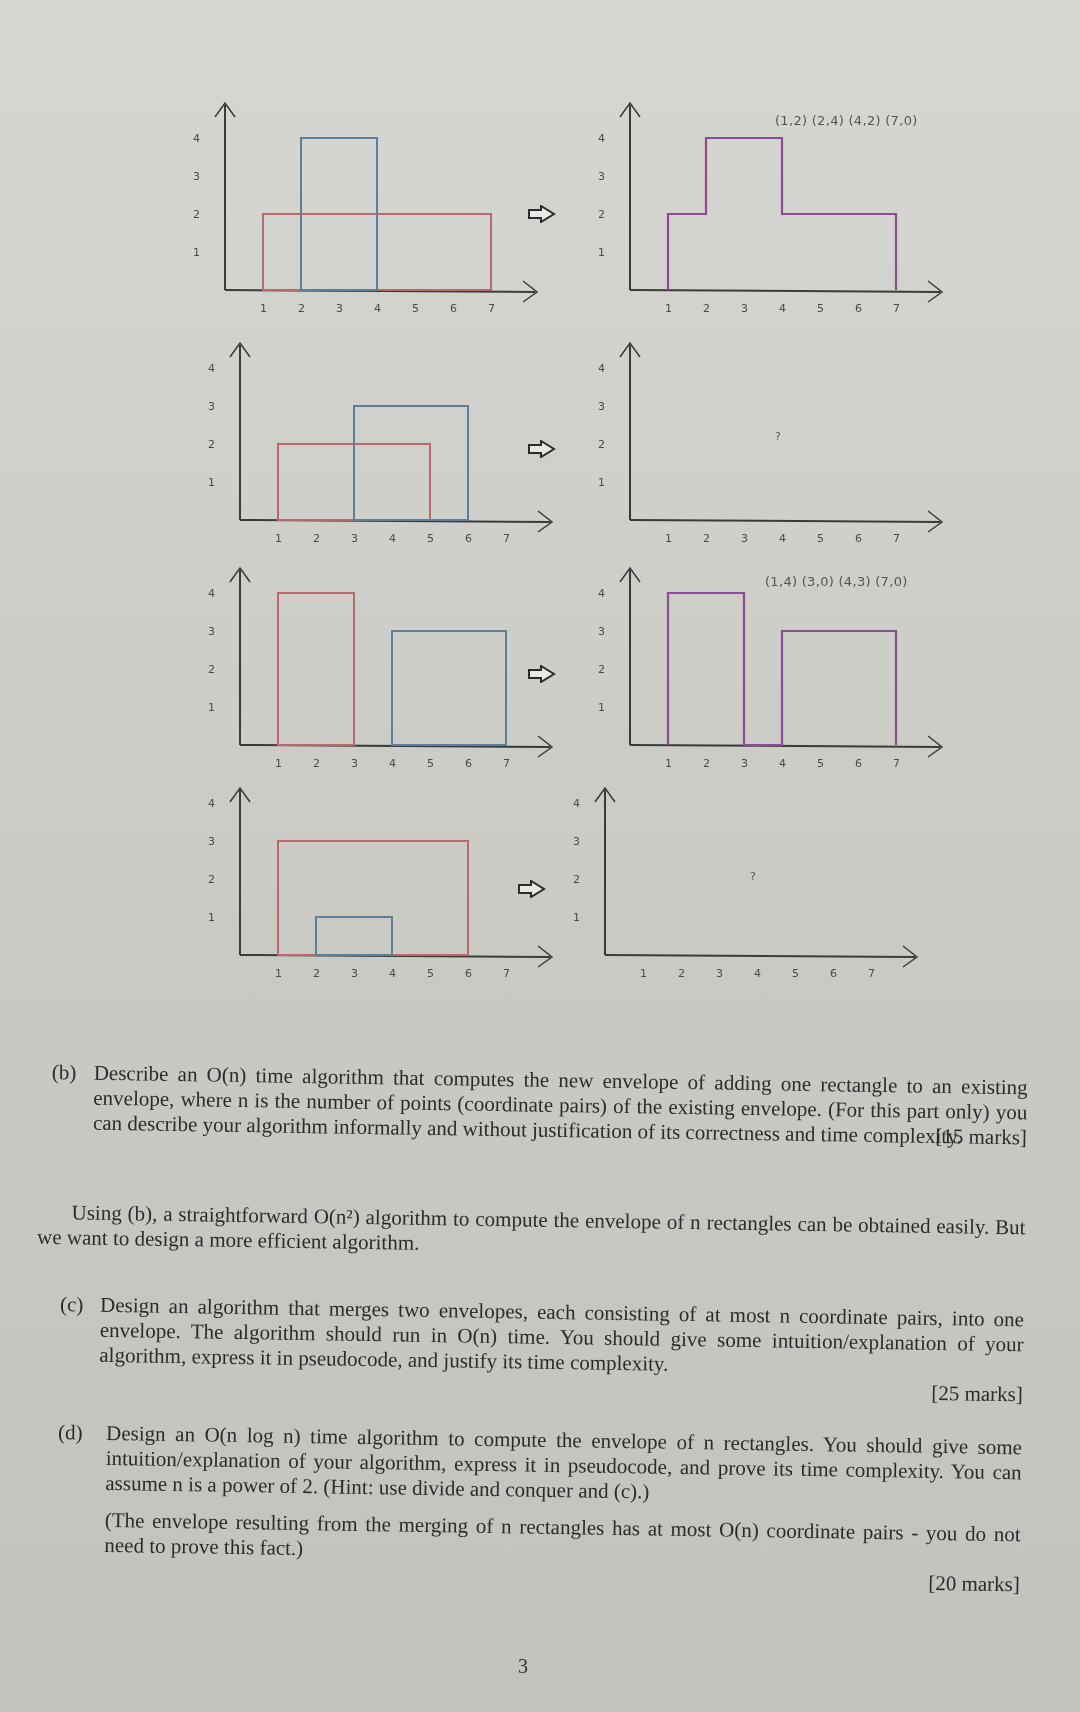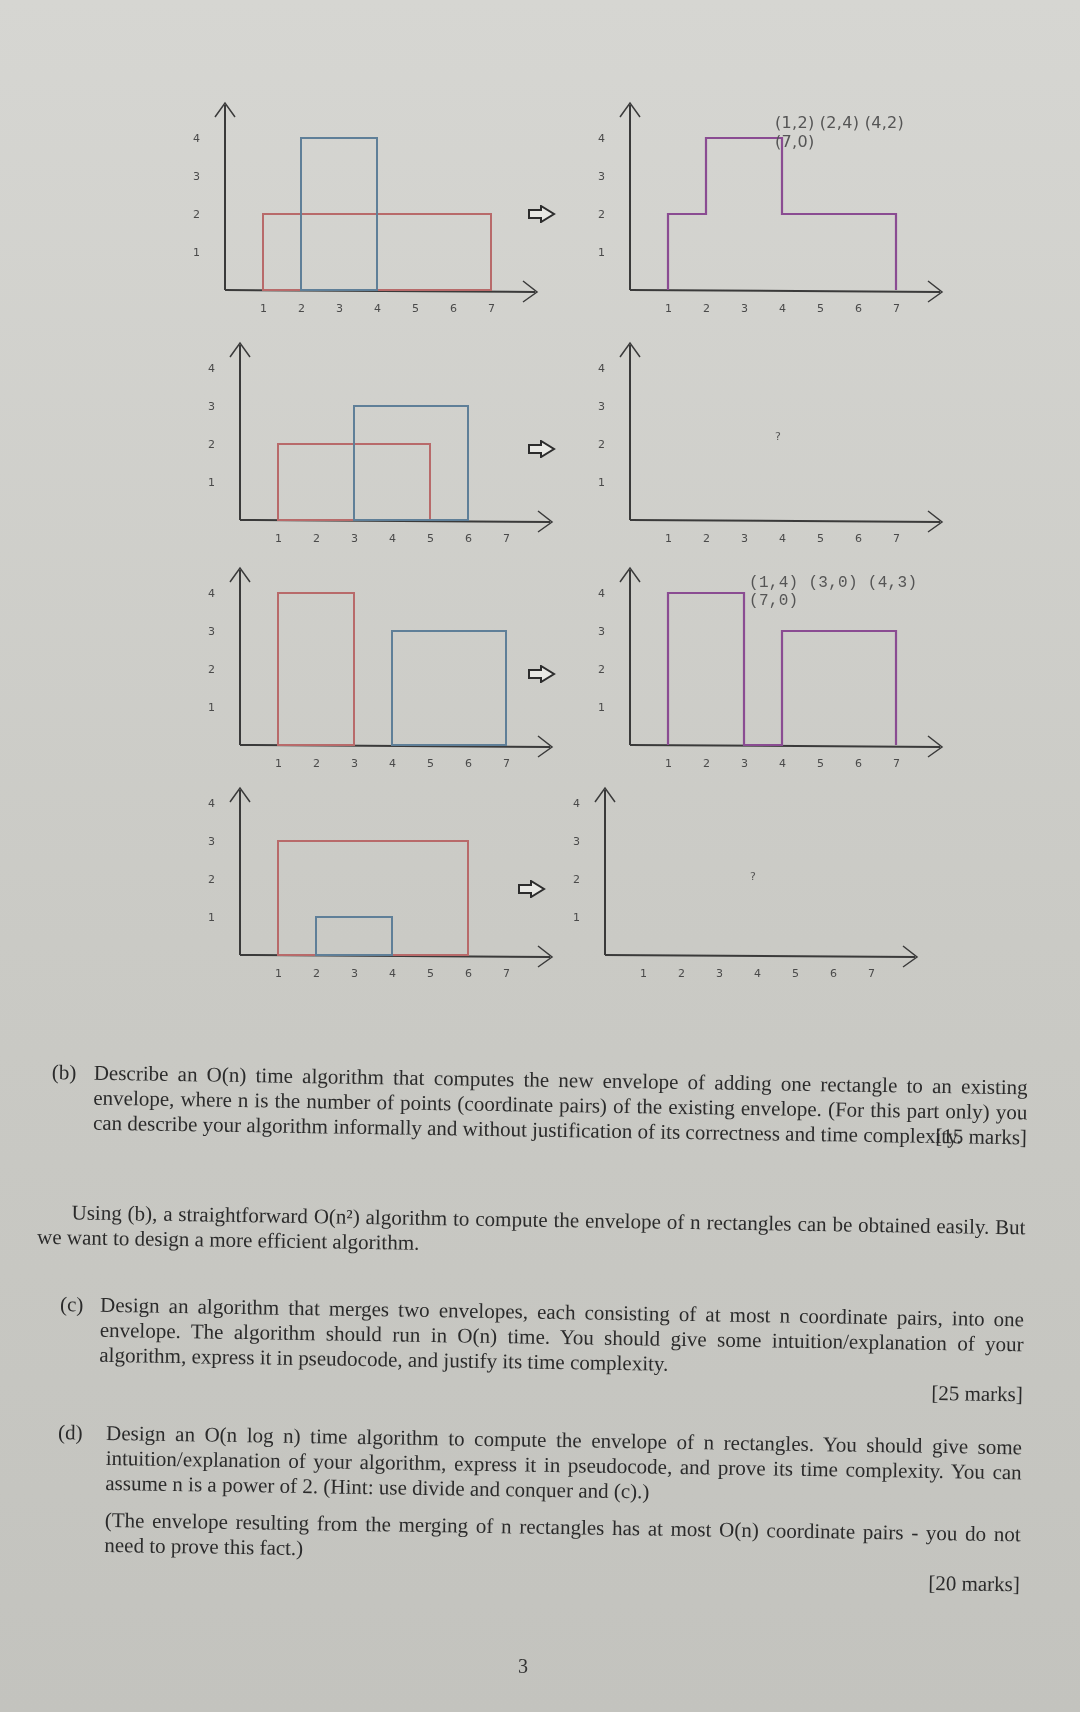--- a/index.html
+++ b/index.html
@@ -24,21 +24,21 @@
     }
     .q { position: absolute; left: 0; width: 100%; }
     .q-label { position: absolute; left: 0; top: 0; }
     .q-body { margin-left: 36px; text-align: justify; }
     .marks { text-align: right; }
     .para { text-indent: 34px; text-align: justify; }
     .page-num {
       position: absolute; left: 518px; top: 1655px; font-size: 20px; color: #333;
     }
     .envelope-label {
-      position: absolute; font-family: "DejaVu Sans", sans-serif; font-size: 16px; color: #555;
+      position: absolute; font-family: "DejaVu Sans", sans-serif; font-size: 13px; color: #555;
       letter-spacing: 0.3px;
     }
     .qmark {
       position: absolute; font-family: "DejaVu Sans", sans-serif; font-size: 11px; color: #555;
     }
   </style>
 </head>
 <body>
 
 <div class="page">
@@ -167,21 +167,21 @@
             <text x="194" y="207" font-size="11" fill="#4a4a4a" font-family="DejaVu Sans, sans-serif">4</text>
             <text x="232" y="207" font-size="11" fill="#4a4a4a" font-family="DejaVu Sans, sans-serif">5</text>
             <text x="270" y="207" font-size="11" fill="#4a4a4a" font-family="DejaVu Sans, sans-serif">6</text>
             <text x="308" y="207" font-size="11" fill="#4a4a4a" font-family="DejaVu Sans, sans-serif">7</text>
             <text x="13" y="151" font-size="11" fill="#4a4a4a" font-family="DejaVu Sans, sans-serif">1</text>
             <text x="13" y="113" font-size="11" fill="#4a4a4a" font-family="DejaVu Sans, sans-serif">2</text>
             <text x="13" y="75" font-size="11" fill="#4a4a4a" font-family="DejaVu Sans, sans-serif">3</text>
             <text x="13" y="37" font-size="11" fill="#4a4a4a" font-family="DejaVu Sans, sans-serif">4</text>
           </g>
           <polyline points="83,185 83,33 159,33 159,185 197,185 197,71 311,71 311,185" fill="none" stroke="#8a4c92" stroke-width="2.2"></polyline>
-        </svg><div class="envelope-label" style="left: 164px; top: 14px; font-family: Liberation Mono, monospace;">(1,4) (3,0) (4,3) (7,0)</div></div>
+        </svg><div class="envelope-label" style="left: 180px; top: 14px;">(1,4) (3,0) (4,3) (7,0)</div></div>
       <div class="panel" style="left: 195px; top: 780px;"><svg width="360" height="215">
           <g>
             <line x1="45" y1="175" x2="45" y2="10" stroke="#3a3a3a" stroke-width="2"></line>
             <polyline points="35,22 45,8 55,22" fill="none" stroke="#3a3a3a" stroke-width="1.5"></polyline>
             <line x1="45" y1="175" x2="355" y2="177" stroke="#3a3a3a" stroke-width="2"></line>
             <polyline points="343,166 357,177 343,187" fill="none" stroke="#3a3a3a" stroke-width="1.5"></polyline>
             <text x="80" y="197" font-size="11" fill="#4a4a4a" font-family="DejaVu Sans, sans-serif">1</text>
             <text x="118" y="197" font-size="11" fill="#4a4a4a" font-family="DejaVu Sans, sans-serif">2</text>
             <text x="156" y="197" font-size="11" fill="#4a4a4a" font-family="DejaVu Sans, sans-serif">3</text>
             <text x="194" y="197" font-size="11" fill="#4a4a4a" font-family="DejaVu Sans, sans-serif">4</text>

